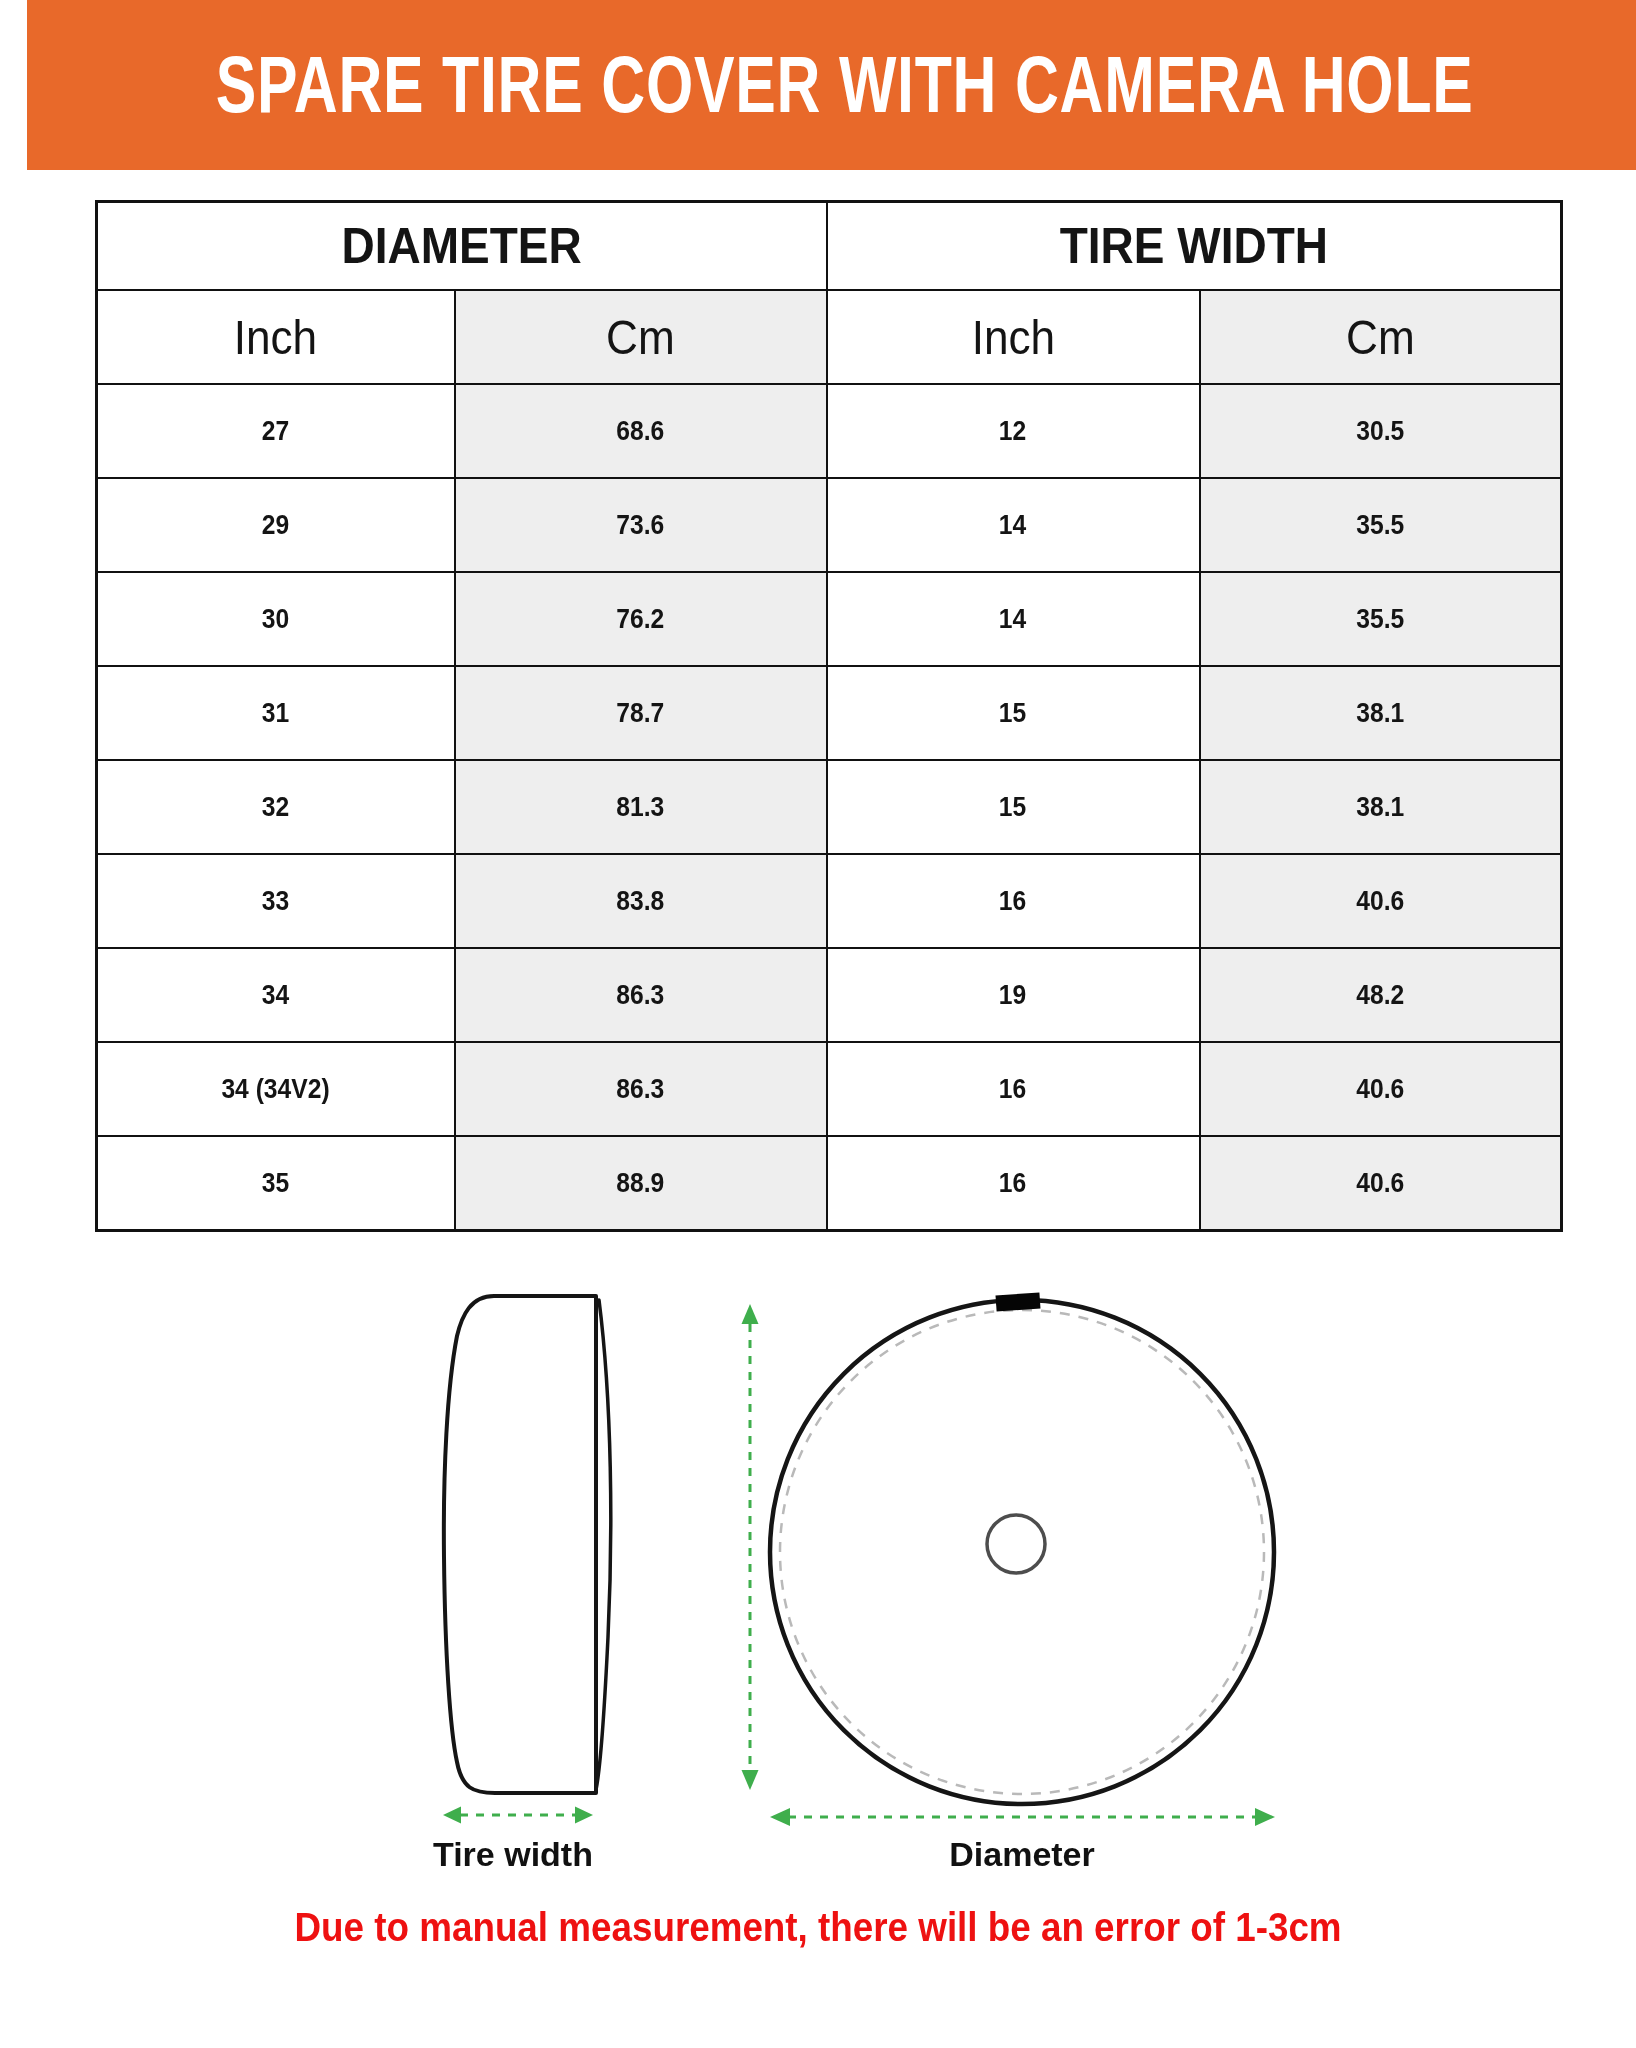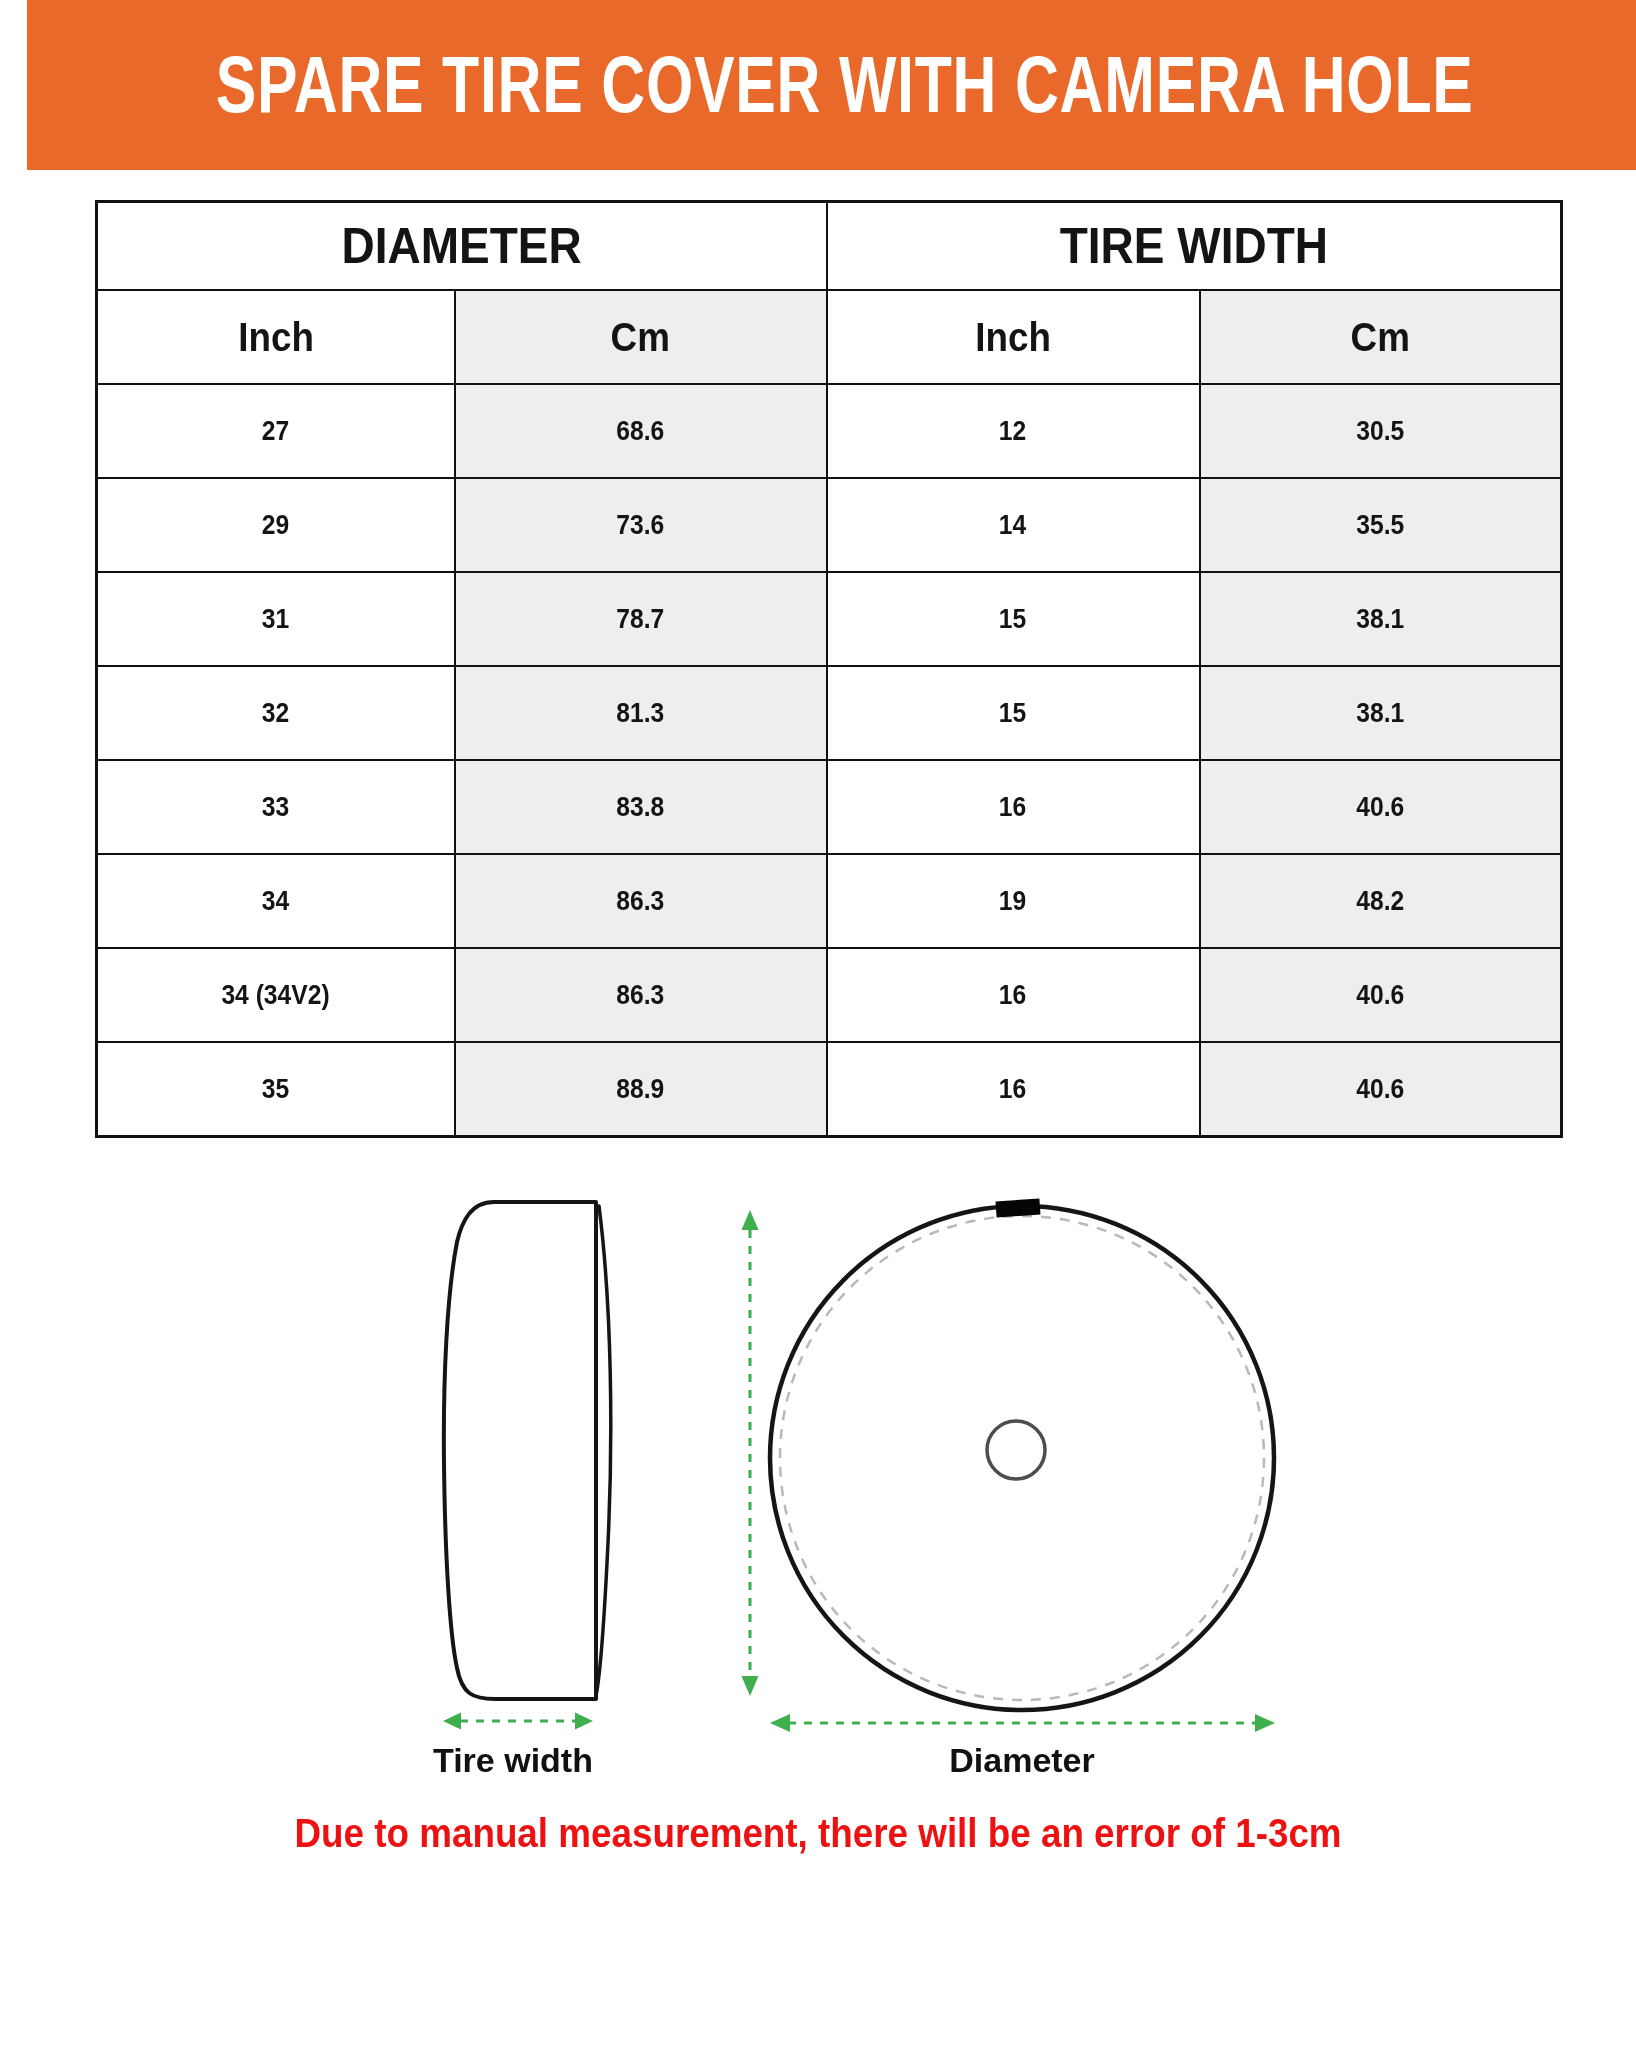--- a/index.html
+++ b/index.html
@@ -22,21 +22,21 @@
   table.size{
     border-collapse:collapse;width:1465px;table-layout:fixed;
     border:3px solid var(--c-border,#111);
   }
   table.size th, table.size td{
     border:2px solid var(--c-border,#111);
     text-align:center;vertical-align:middle;padding:0;
     color:#141414;background:#ffffff;
   }
   table.size thead tr.group th{height:86px;font-size:50px;font-weight:bold;}
-  table.size thead tr.sub th{height:92px;font-size:40px;font-weight:bold;}
+  table.size thead tr.sub th{height:92px;font-size:48px;font-weight:normal;}
   table.size tbody td{height:92px;font-size:28px;font-weight:bold;}
   td.shade, th.shade{background:var(--c-shade,#EEEEEE) !important;}
   .cond{display:inline-block;transform:scaleX(0.88);transform-origin:center center;white-space:nowrap;}
   .cond2{display:inline-block;transform:scaleX(0.92);transform-origin:center center;white-space:nowrap;}
   
   svg.diagram{display:block;}
   .outline{fill:#ffffff;stroke:#151515;stroke-width:4;stroke-linejoin:round;stroke-linecap:round;}
   .thinline{fill:none;stroke:#151515;stroke-width:3.5;stroke-linecap:round;}
   .stitch{fill:none;stroke:#b9b9b9;stroke-width:2.5;stroke-dasharray:10 9;}
   .garrow{stroke:var(--c-green,#3FAE4C);stroke-width:3;stroke-dasharray:8 8;fill:none;}
@@ -79,20 +79,26 @@
     <tbody>
         <tr>
           <td><span class="cond">27</span></td>
           <td class="shade"><span class="cond">68.6</span></td>
           <td><span class="cond">12</span></td>
           <td class="shade"><span class="cond">30.5</span></td>
         </tr>
         <tr>
           <td><span class="cond">29</span></td>
           <td class="shade"><span class="cond">73.6</span></td>
+          <td><span class="cond">14</span></td>
+          <td class="shade"><span class="cond">35.5</span></td>
+        </tr>
+        <tr>
+          <td><span class="cond">30</span></td>
+          <td class="shade"><span class="cond">76.2</span></td>
           <td><span class="cond">14</span></td>
           <td class="shade"><span class="cond">35.5</span></td>
         </tr>
         <tr>
           <td><span class="cond">31</span></td>
           <td class="shade"><span class="cond">78.7</span></td>
           <td><span class="cond">15</span></td>
           <td class="shade"><span class="cond">38.1</span></td>
         </tr>
         <tr>

